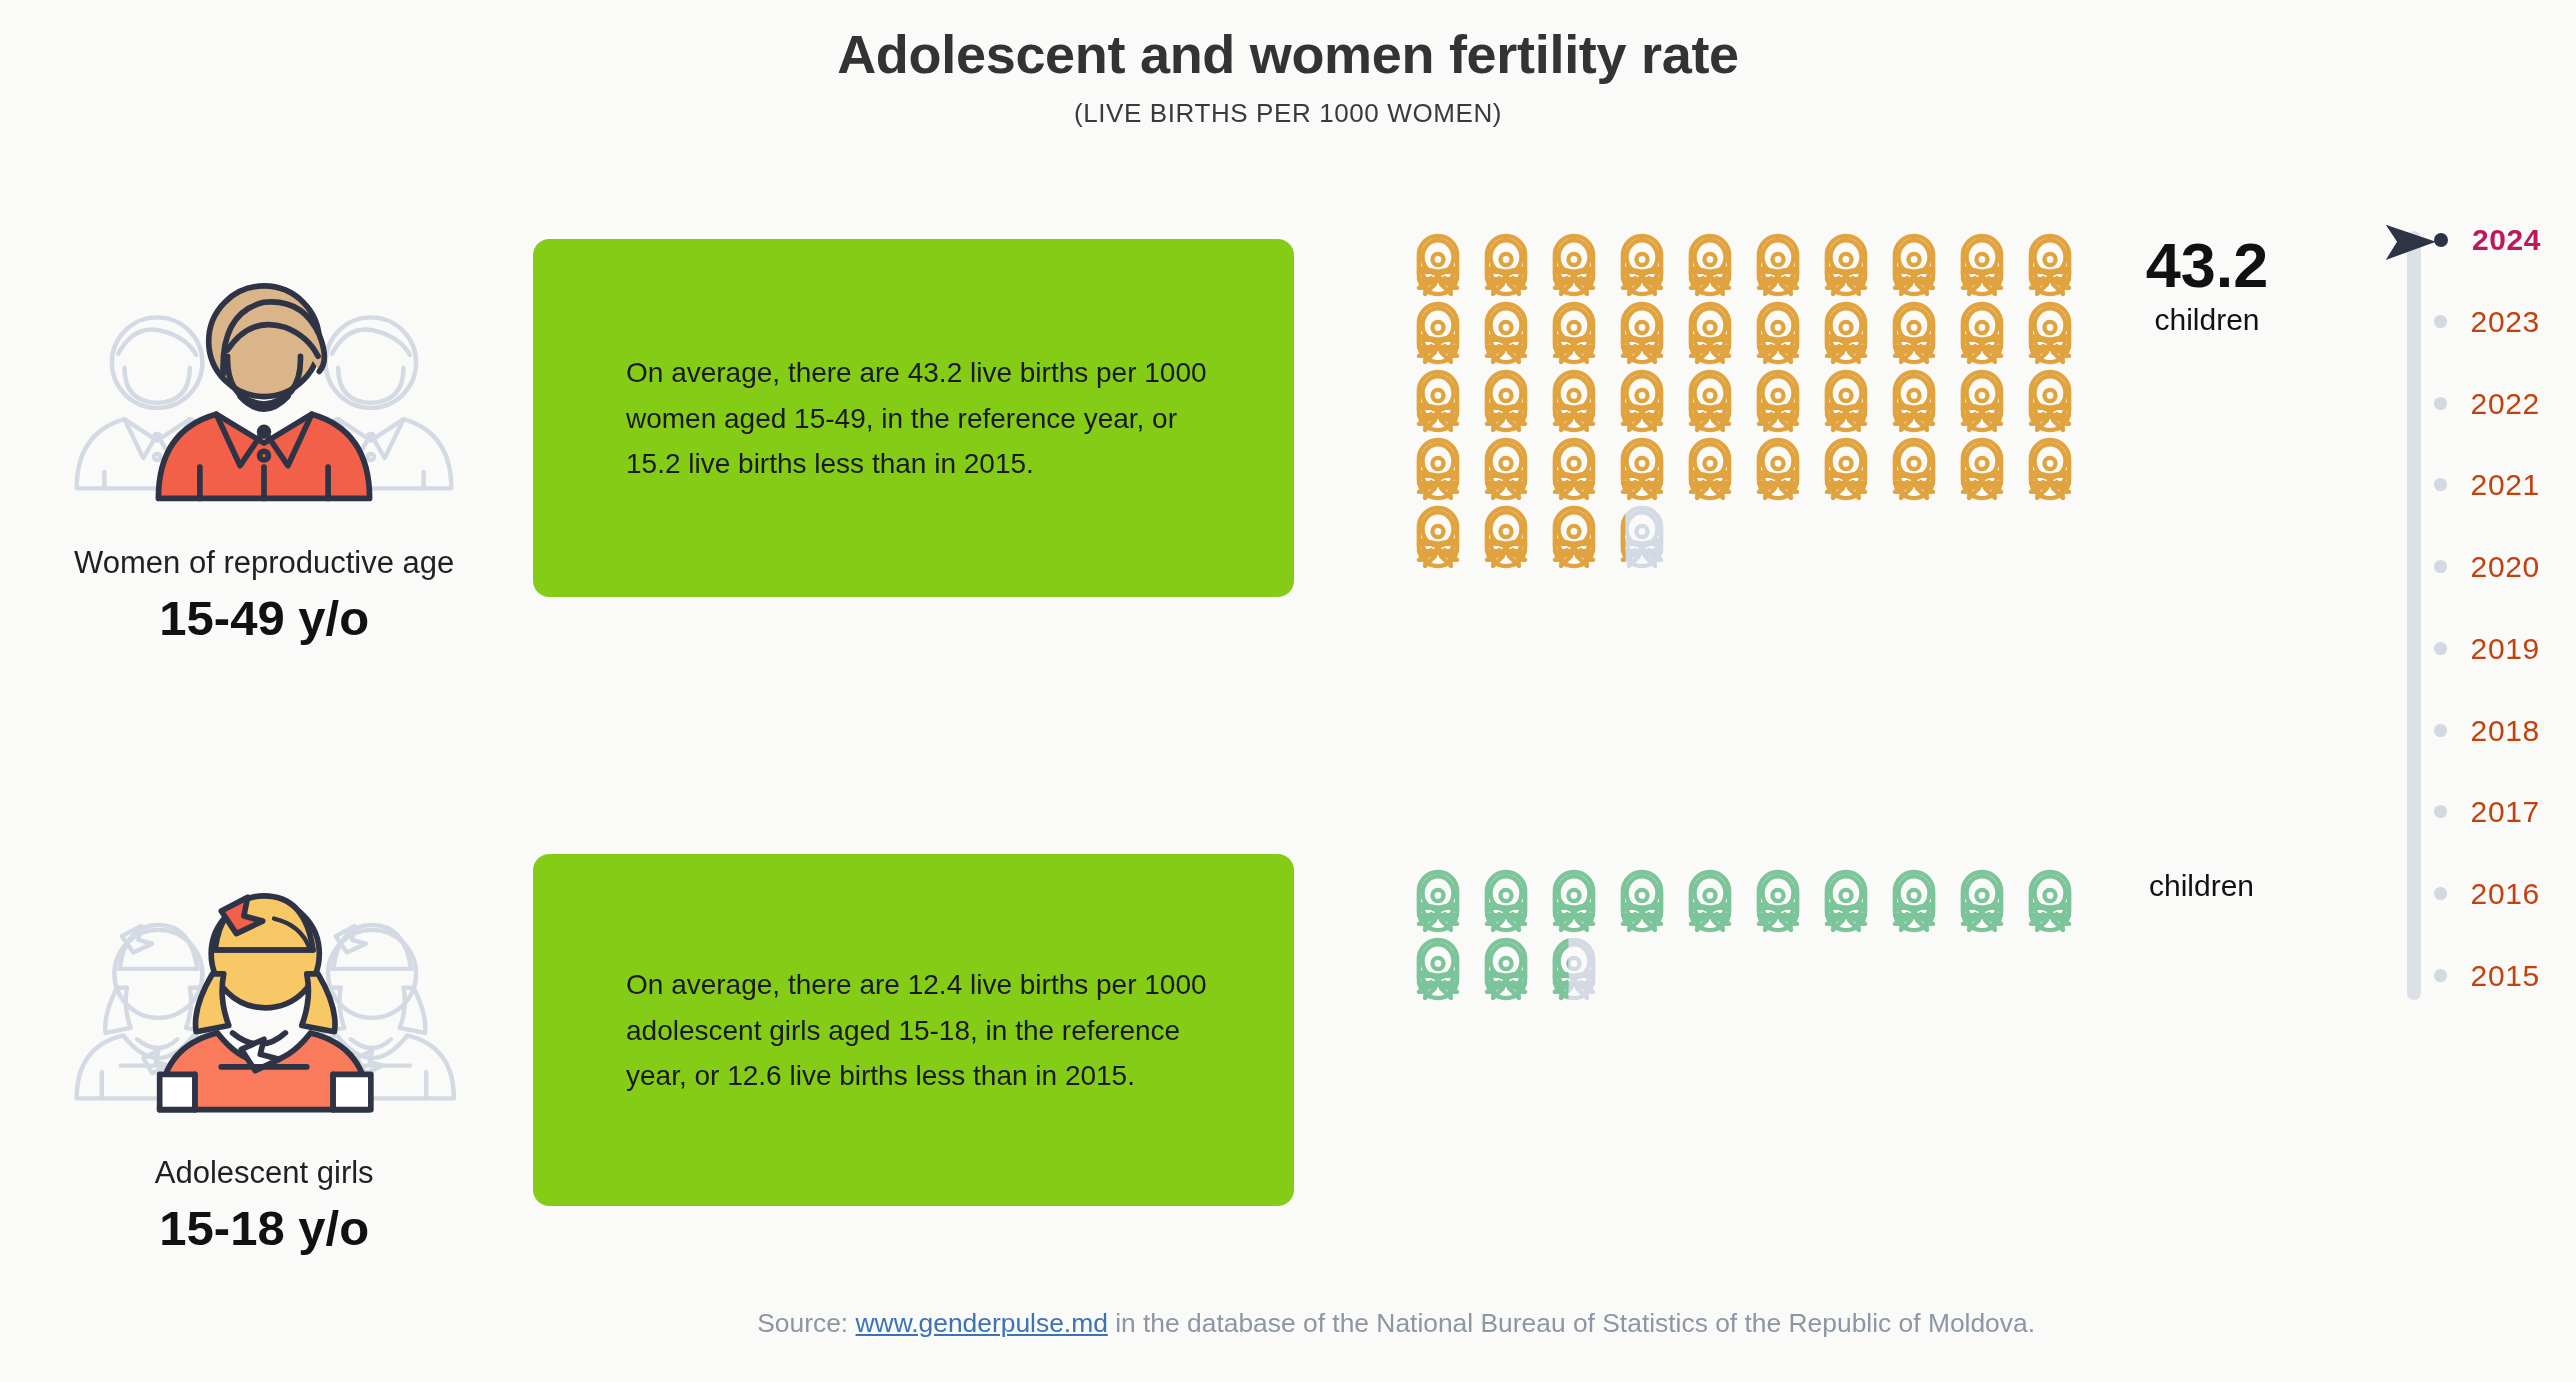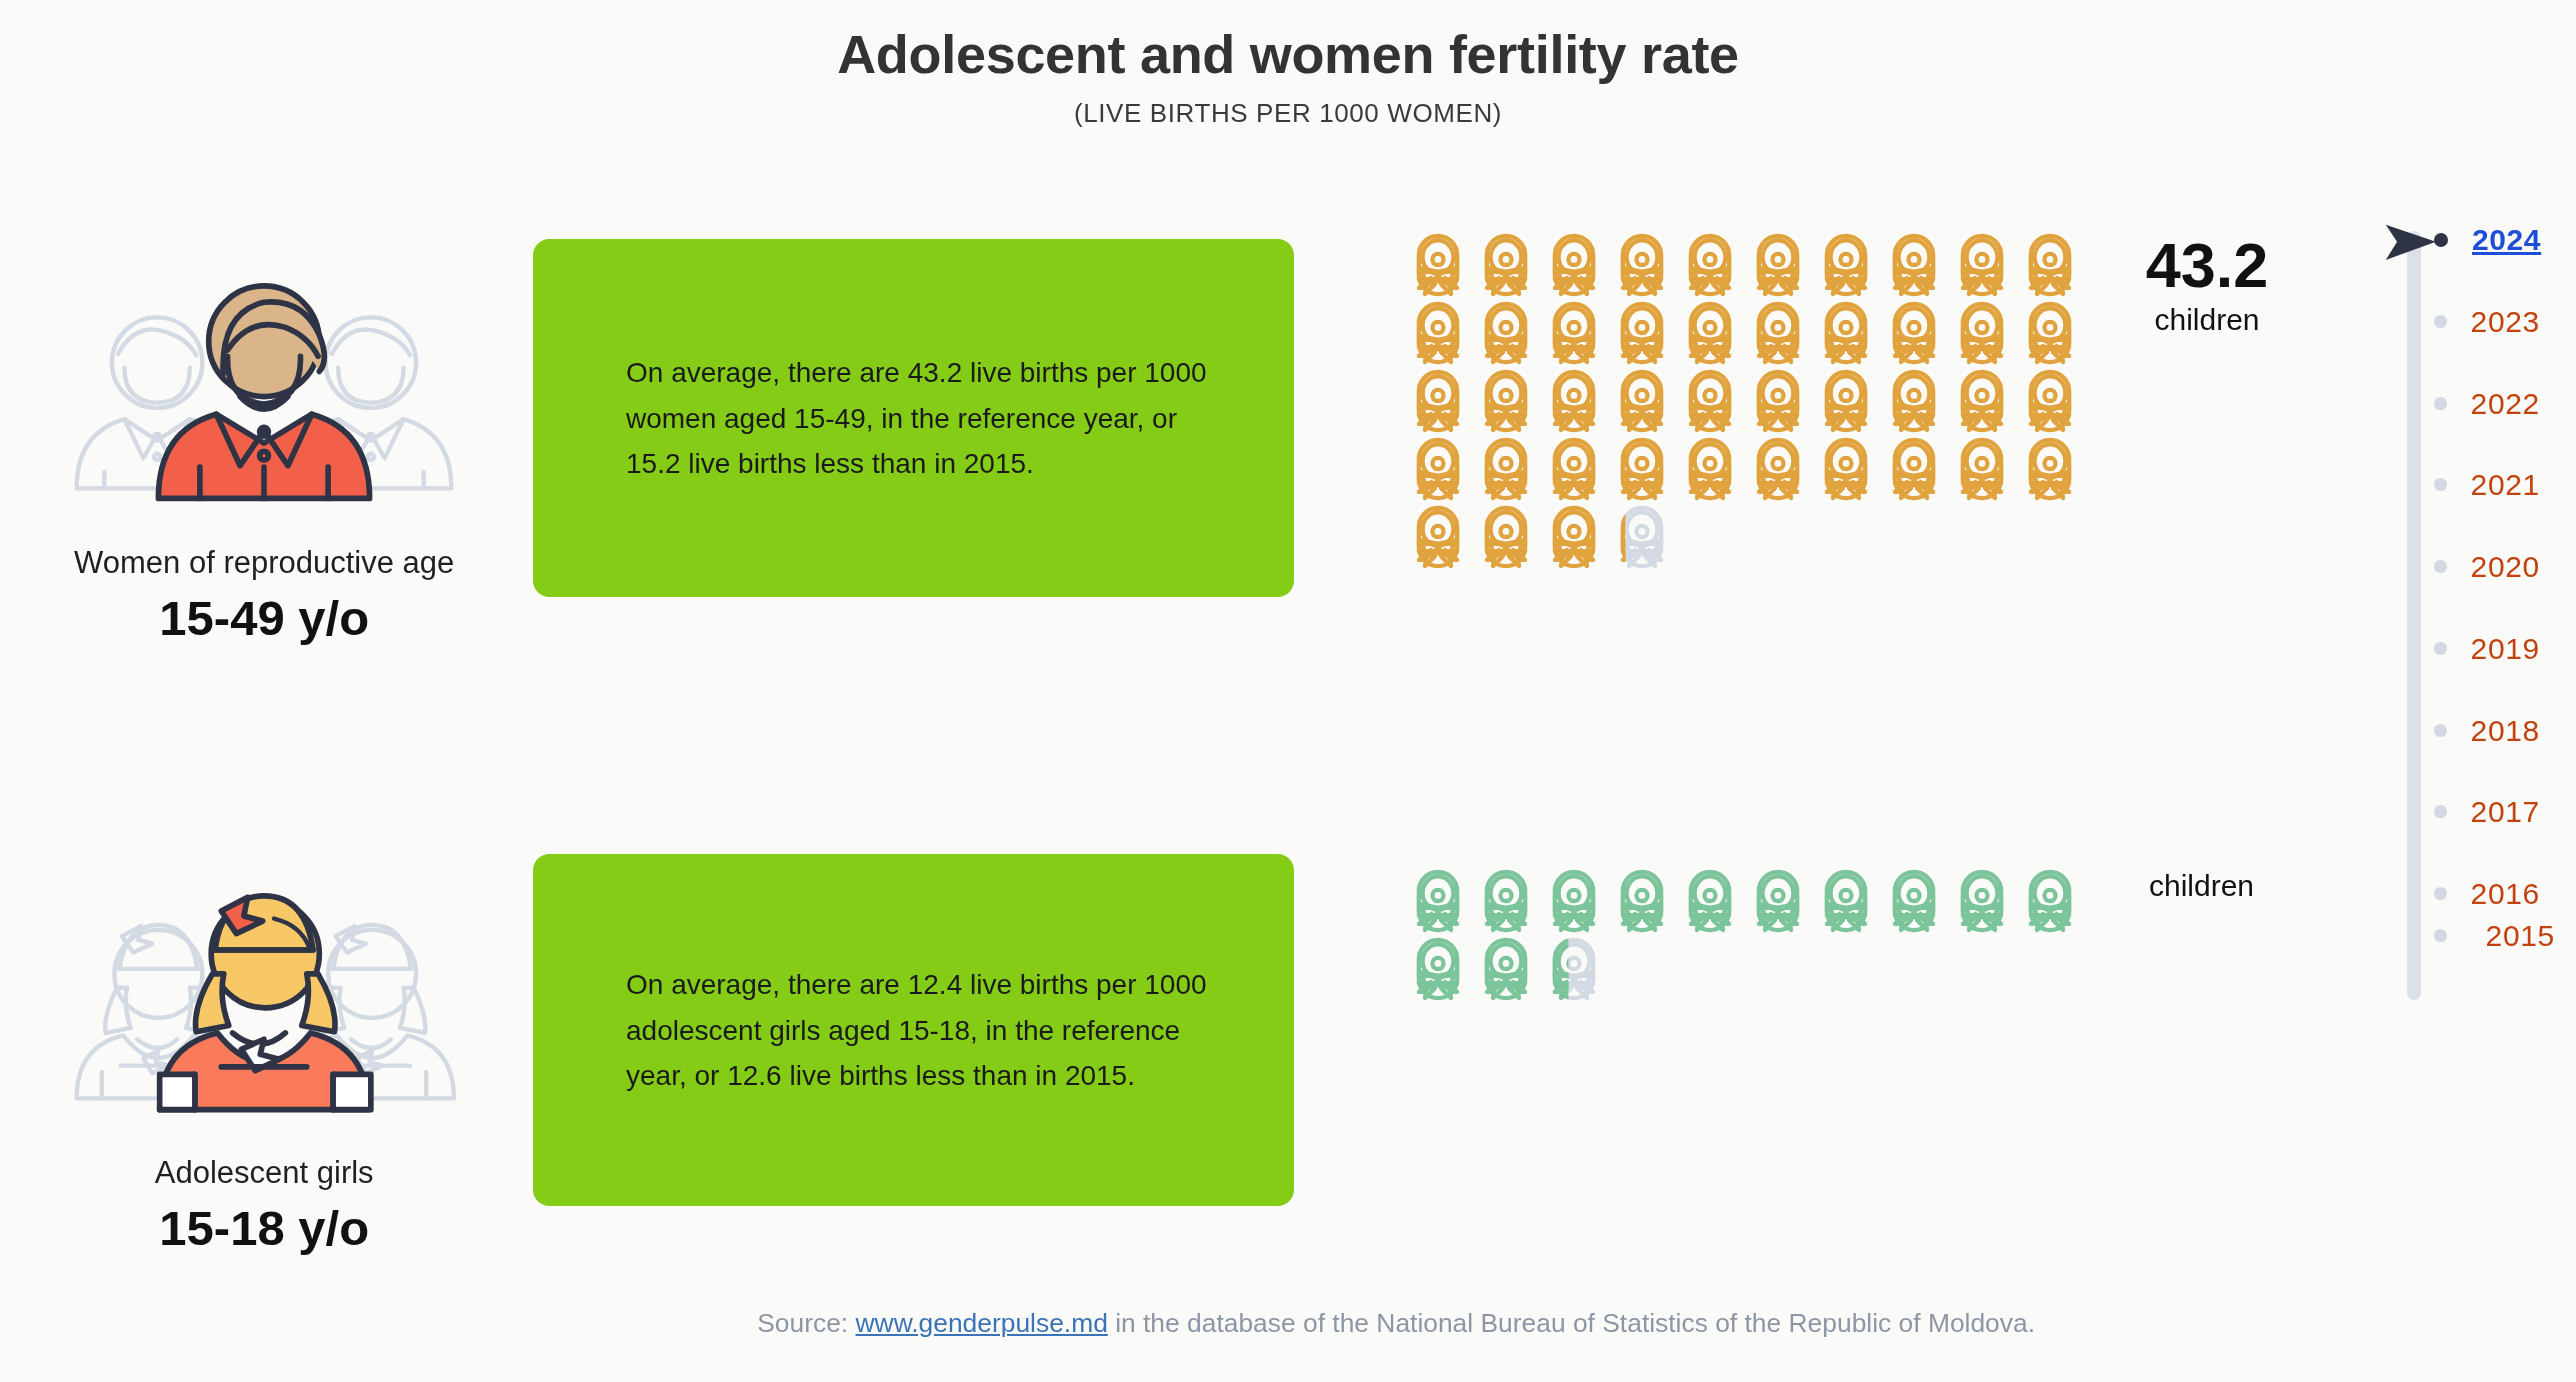--- a/index.html
+++ b/index.html
@@ -73,21 +73,21 @@
     background:#DCE1E8; border-radius:7px;
   }
   #timeline-arrow { position:absolute; left:-2.5px; top:1.3px; }
   .year-row { position:absolute; left:0; width:189px; height:39px; display:flex; align-items:center; }
   .year-dot {
     width:12.6px; height:12.6px; border-radius:50%; background:#D3D9E2;
     margin-left:50px; flex:0 0 auto;
   }
   .year-label { margin-left:24px; font-size:30px; color:#c2410c; letter-spacing:0.6px; }
   .year-row.is-current .year-dot { background:#2E3446; width:14px; height:14px; }
-  .year-row.is-current .year-label { color:#1d4ed8; font-weight:bold;text-decoration:underline; }
+  .year-row.is-current .year-label { color:#be185d; font-weight:bold; }
 
   
   #footer {
     position:absolute; left:0; top:1308px; width:2080px;
     padding-right:45px; text-align:right;
     font-size:26.4px; color:#8C96A5;
   }
   #footer-link { color:#3B73B9; }
 </style>
 </head>
@@ -1257,21 +1257,21 @@
         <span class="year-label">2018</span>
       </div>
       <div class="year-row" style="top: 572px;">
         <span class="year-dot"></span>
         <span class="year-label">2017</span>
       </div>
       <div class="year-row" style="top: 654px;">
         <span class="year-dot"></span>
         <span class="year-label">2016</span>
       </div>
-      <div class="year-row" style="top: 696px; gap: 15px;">
+      <div class="year-row" style="top: 736px;">
         <span class="year-dot"></span>
         <span class="year-label">2015</span>
       </div>
     </div>
 </div>
 
 <div id="footer">
   <span>Source: </span><a id="footer-link" href="#">www.genderpulse.md</a><span> in the database of the National Bureau of Statistics of the Republic of Moldova.</span>
 </div>
 

